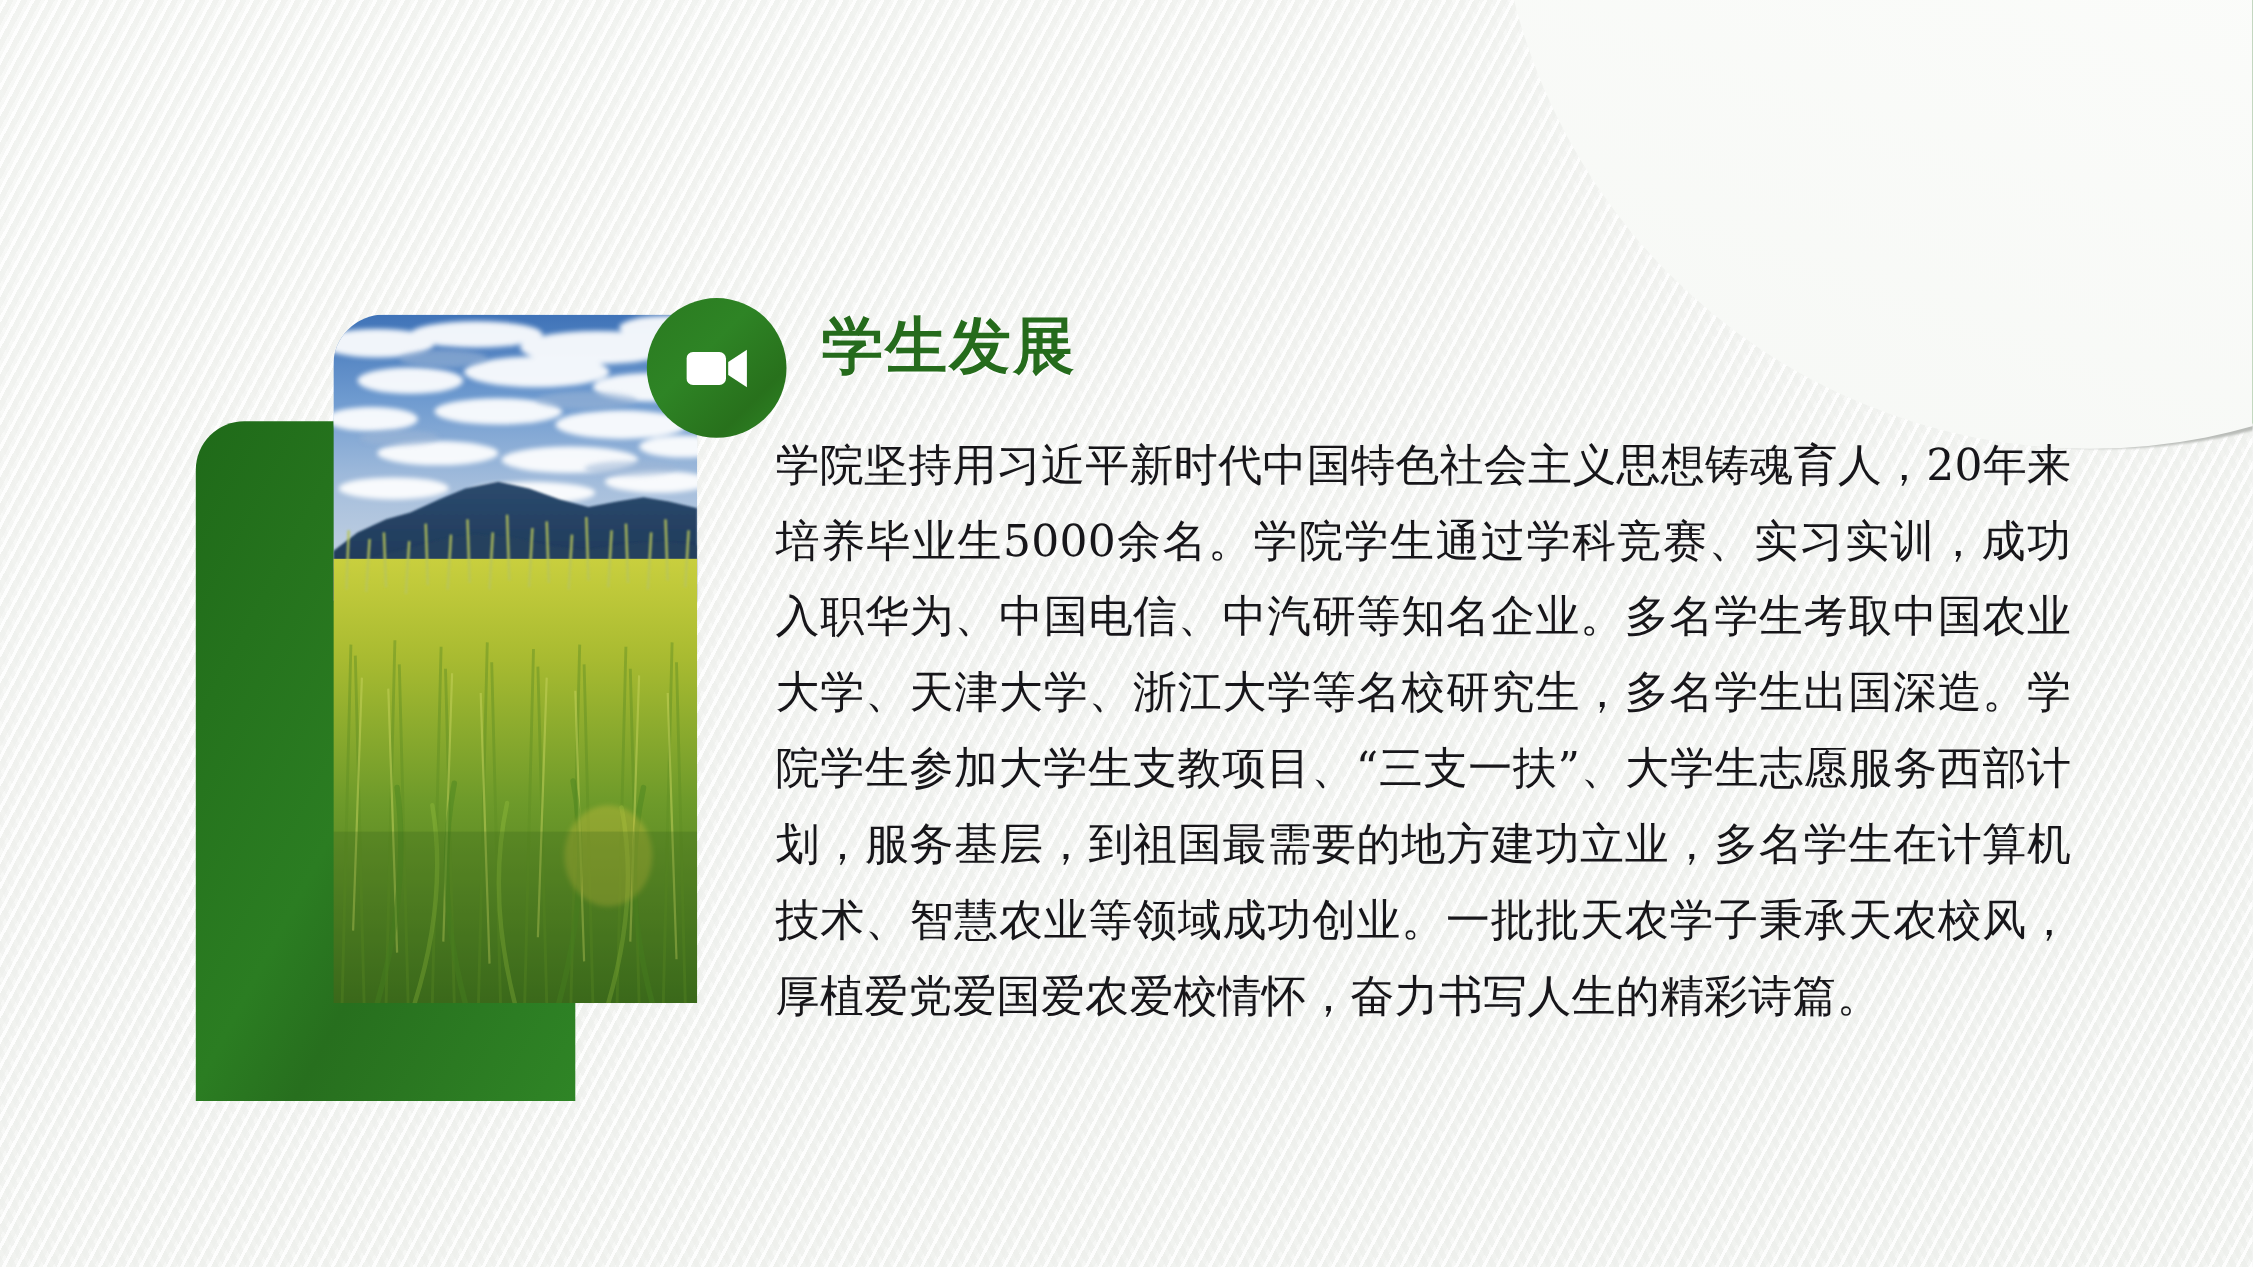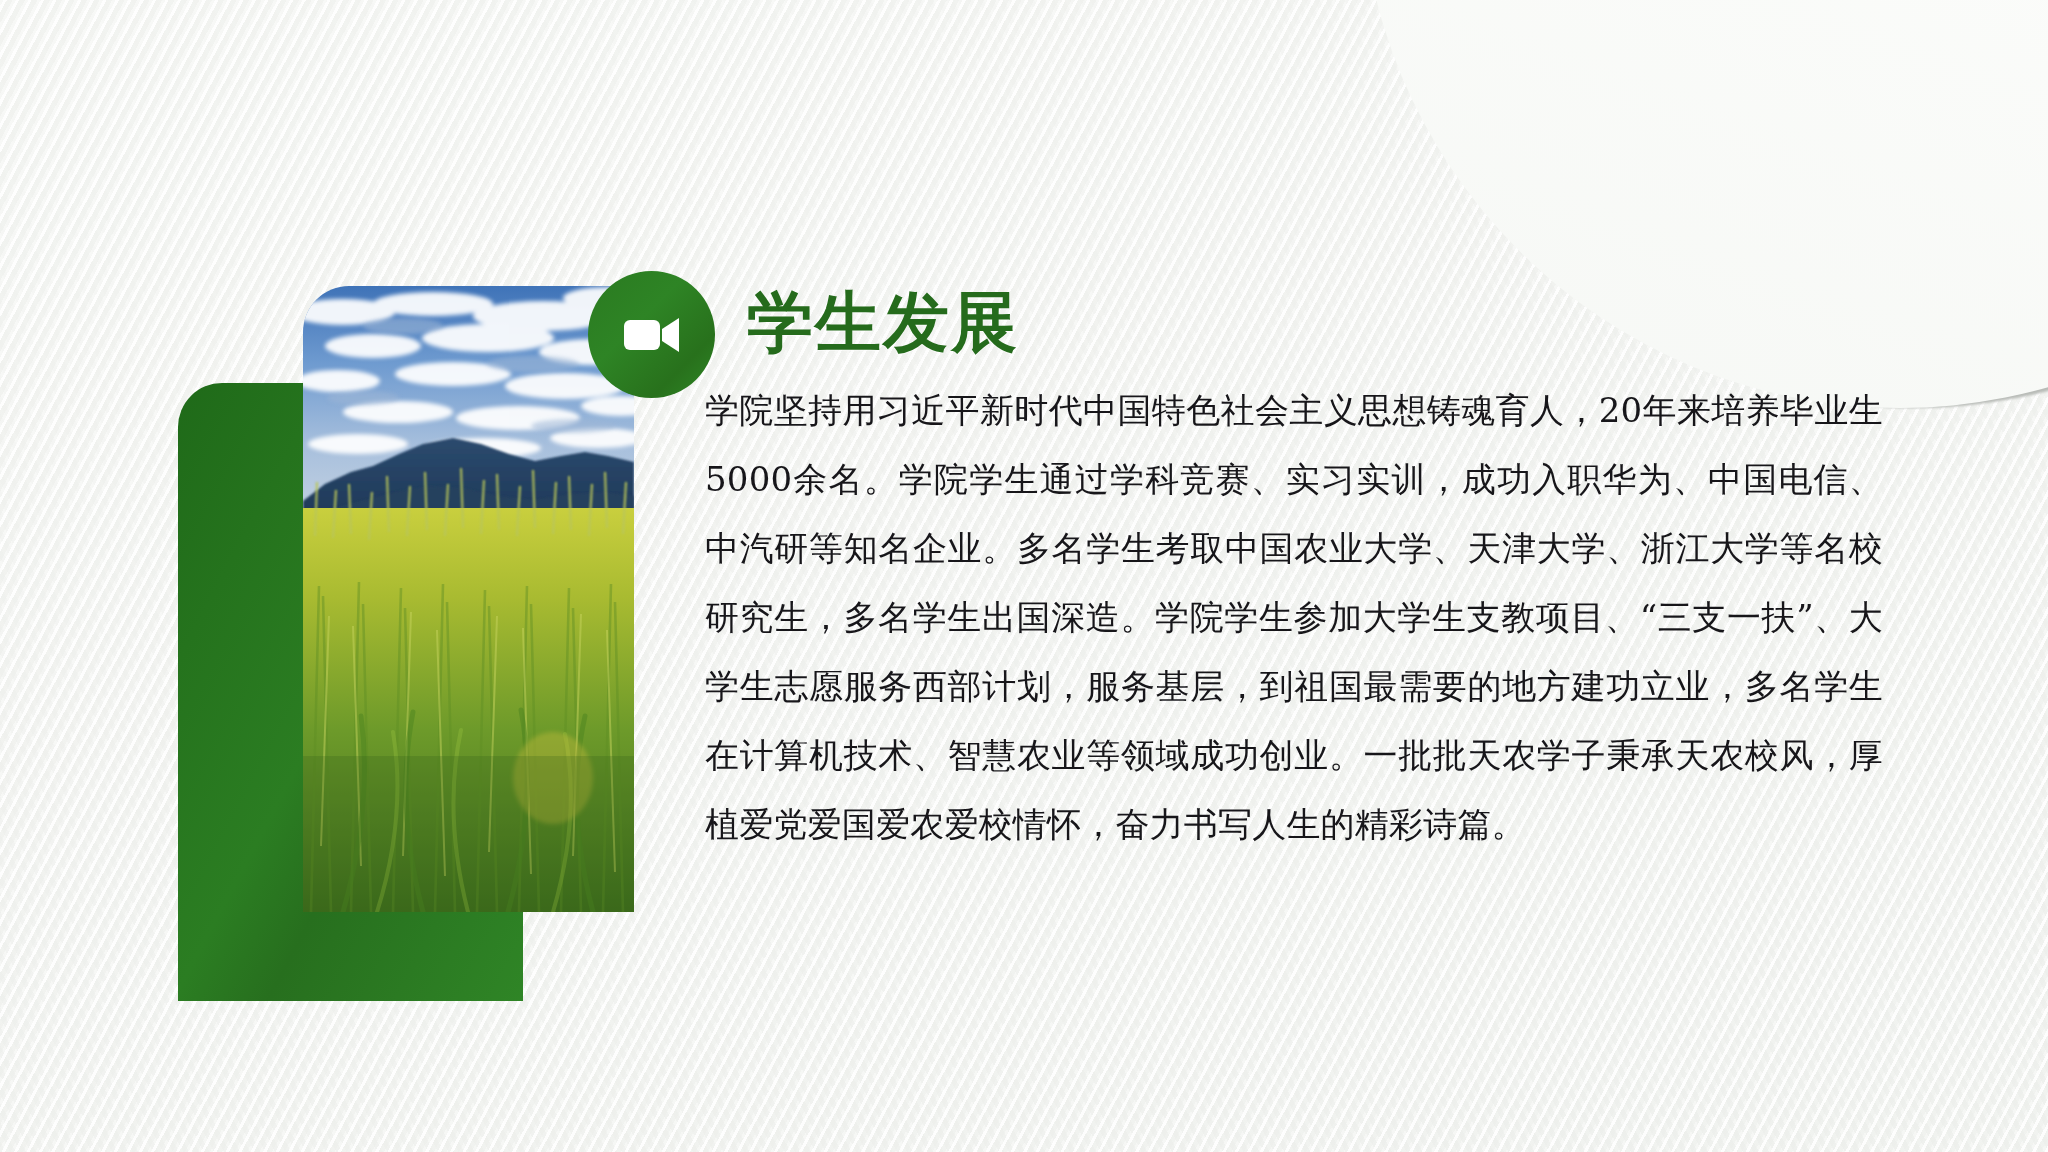--- a/index.html
+++ b/index.html
@@ -49,30 +49,30 @@
   .badge{
     position:absolute;left:588px;top:271px;width:127px;height:127px;border-radius:50%;
     background:linear-gradient(135deg,#2a7a20 0%,#2e8425 40%,#28711c 75%,#2f8726 100%);
     display:flex;align-items:center;justify-content:center;
   }
   .badge svg{display:block;}
   
   .title{
     position:absolute;left:747px;top:278px;
     font-family:"DejaVu Sans","Liberation Sans",sans-serif;
-    font-size:66px;font-weight:bold;letter-spacing:2px;
+    font-size:56px;font-weight:bold;letter-spacing:2px;
     color:#256b1c;
     text-shadow:0 1px 0 rgba(255,255,255,.6);
     white-space:nowrap;
   }
   
   .body-text{
-    position:absolute;left:705px;top:376px;width:1178px;
+    position:absolute;left:705px;top:389px;width:1178px;
     font-family:"DejaVu Serif","Liberation Serif",serif;
-    font-size:34px;
+    font-size:40px;
     line-height:69px;
     color:#17161a;
     text-align:justify;
     text-justify:inter-ideograph;
     letter-spacing:.2px;
   }
 </style>
 </head>
 <body>
 

